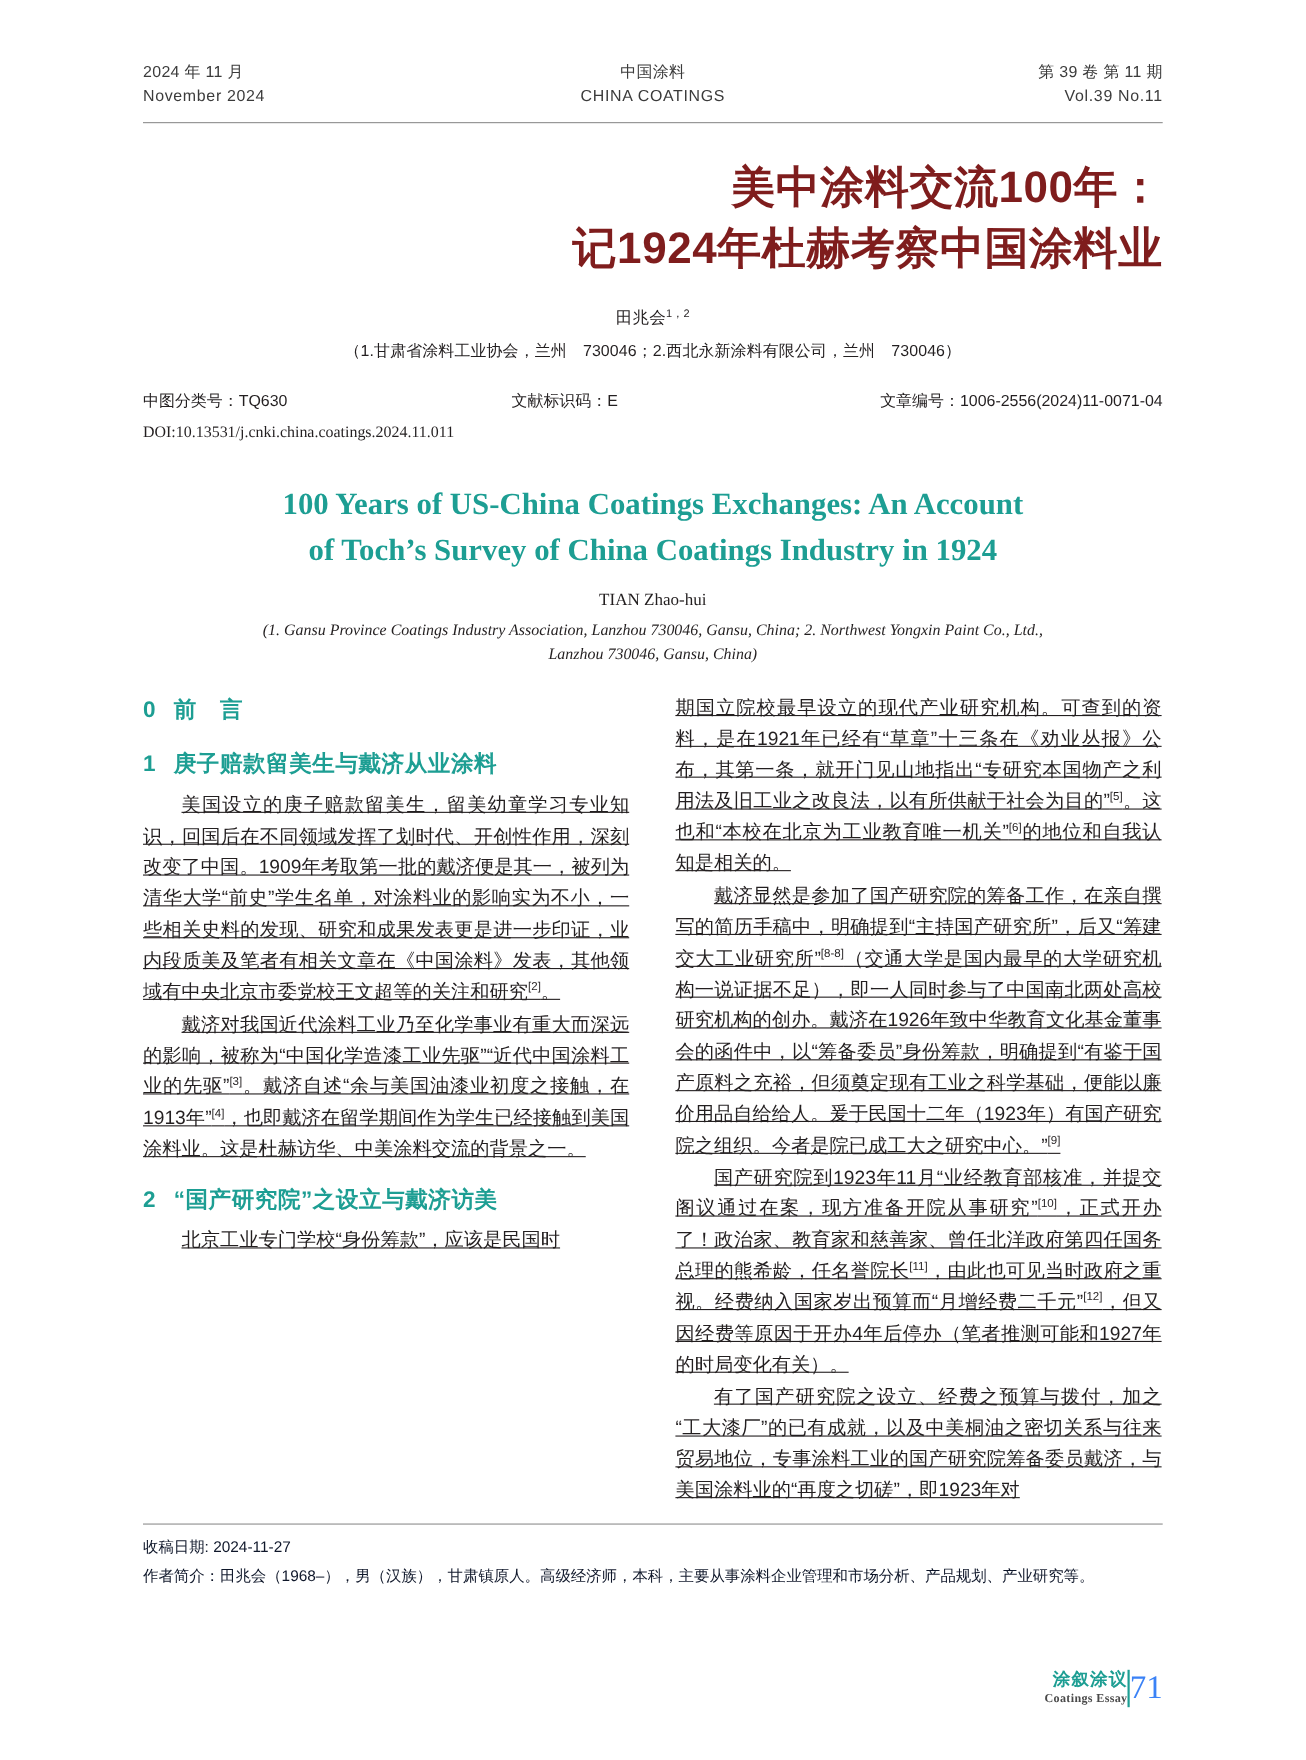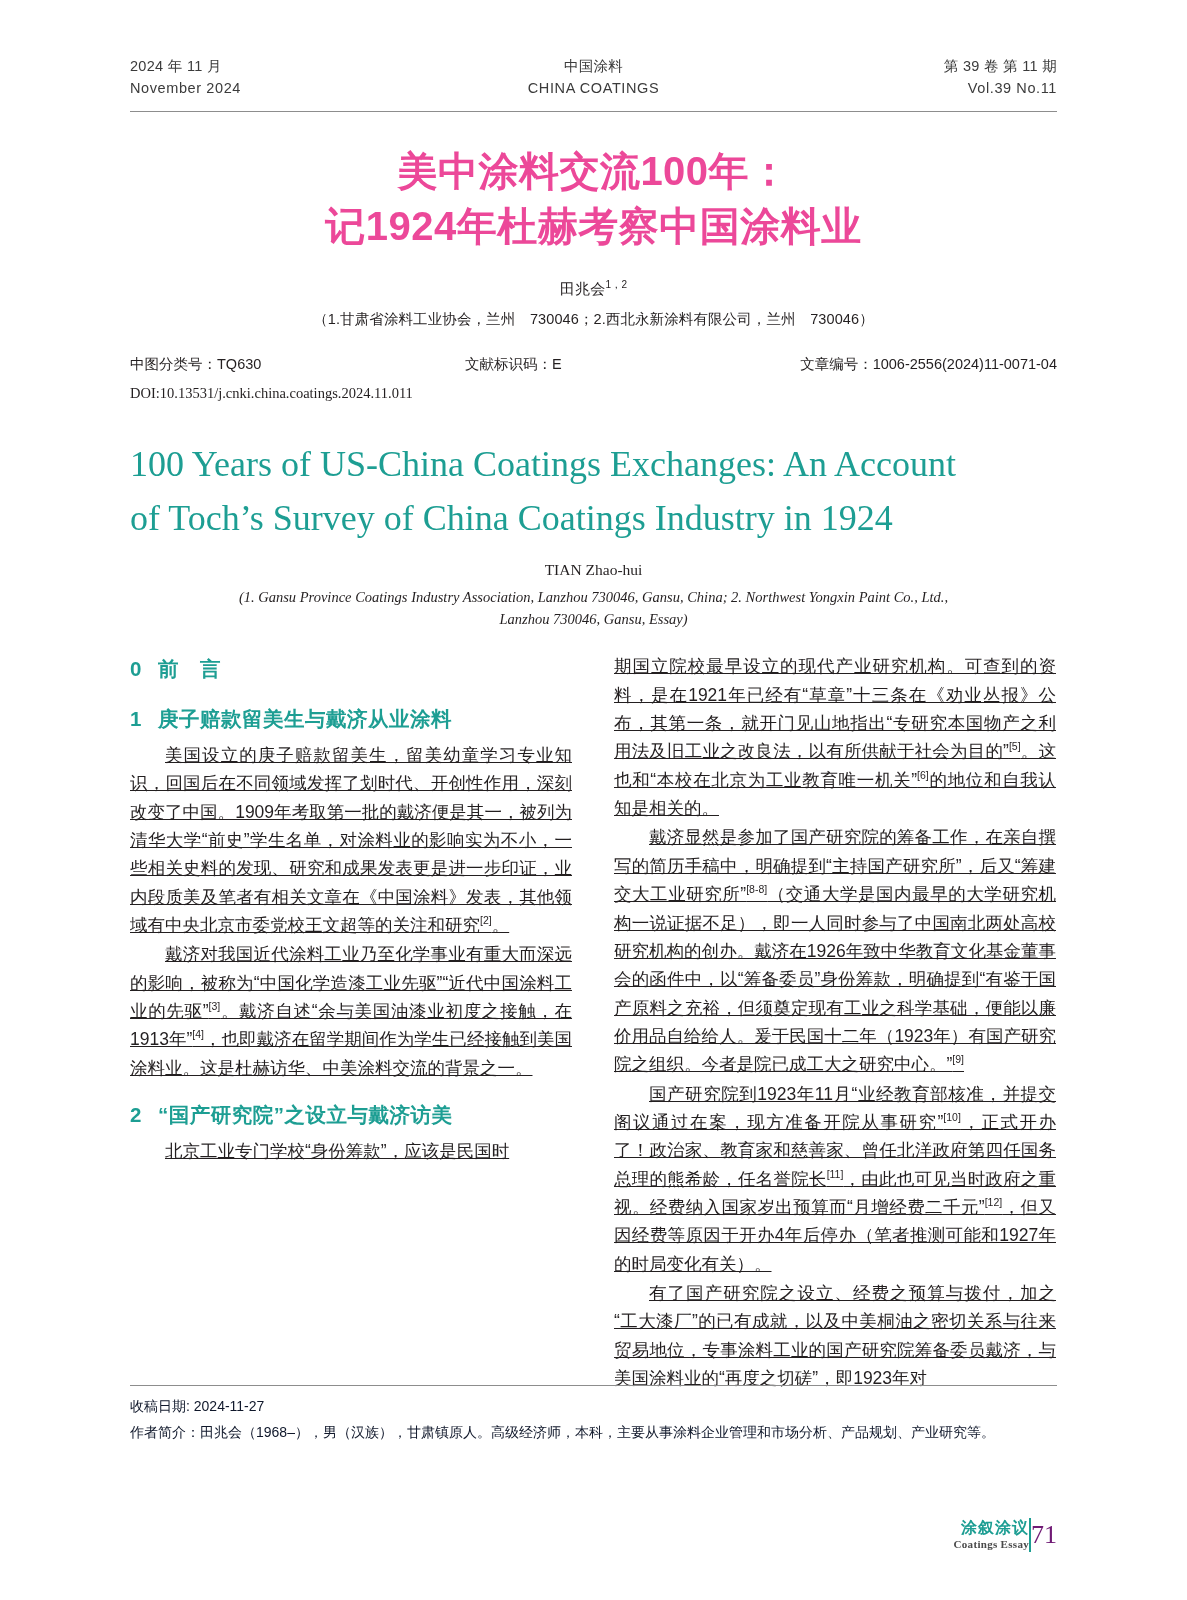--- a/index.html
+++ b/index.html
@@ -40,22 +40,22 @@
   .runhead .right { right: 0; text-align: right; }
   .runhead .cn { letter-spacing: .3px; }
   .runhead .en { letter-spacing: .6px; }
   .rule {
     border-bottom: 1px solid #8d8d8d;
     margin-top: 4px;
   }
 
   
   .title-cn {
-    text-align: center;
-    color: #ec4899;
+    text-align: right;
+    color: #7f1d1d;
     font-weight: bold;
     font-size: 40px;
     line-height: 1.38;
     letter-spacing: .5px;
     margin-top: 32px;
   }
   .authors-cn {
     text-align: center;
     font-size: 15px;
     margin-top: 26px;
@@ -82,24 +82,24 @@
   .doi {
     font-family: "Liberation Serif", serif;
     font-size: 14.5px;
     margin-top: 8px;
   }
 
   
   .title-en {
     font-family: "Liberation Serif", serif;
     color: #1d9e93;
-    font-weight: normal;
-    font-size: 36px;
+    font-weight: bold;
+    font-size: 28px;
     line-height: 1.48;
-    text-align: left;
+    text-align: center;
     margin-top: 36px;
   }
   .authors-en {
     font-family: "Liberation Serif", serif;
     text-align: center;
     font-size: 15.5px;
     margin-top: 16px;
   }
   .affil-en {
     font-family: "Liberation Serif", serif;
@@ -182,22 +182,22 @@
     color: #4a4a4a;
     font-size: 11px;
     letter-spacing: .3px;
   }
   .folio .bar {
     width: 2px;
     height: 34px;
     background: #1d9e93;
   }
   .folio .pg {
-    color: #701a75;
-    font-size: 26px;
+    color: #3b82f6;
+    font-size: 30px;
     font-family: "Liberation Serif", serif;
   }
 </style>
 </head>
 <body>
 
 <div class="page">
 
   <div class="runhead">
     <div class="col left">
@@ -232,21 +232,21 @@
   </div>
   <div class="doi">DOI:10.13531/j.cnki.china.coatings.2024.11.011</div>
 
   <div class="title-en">
     <div>100 Years of US-China Coatings Exchanges: An Account</div>
     <div>of Toch’s Survey of China Coatings Industry in 1924</div>
   </div>
   <div class="authors-en">TIAN Zhao-hui</div>
   <div class="affil-en">
     <div>(1. Gansu Province Coatings Industry Association, Lanzhou 730046, Gansu, China; 2. Northwest Yongxin Paint Co., Ltd.,</div>
-    <div>Lanzhou 730046, Gansu, Essay)</div>
+    <div>Lanzhou 730046, Gansu, China)</div>
   </div>
 
   <div class="body-cols">
 
     <div class="col-body">
       <div class="sec first">
         <span class="num">0</span><span>前　言</span>
       </div>
 
       <div class="sec">

